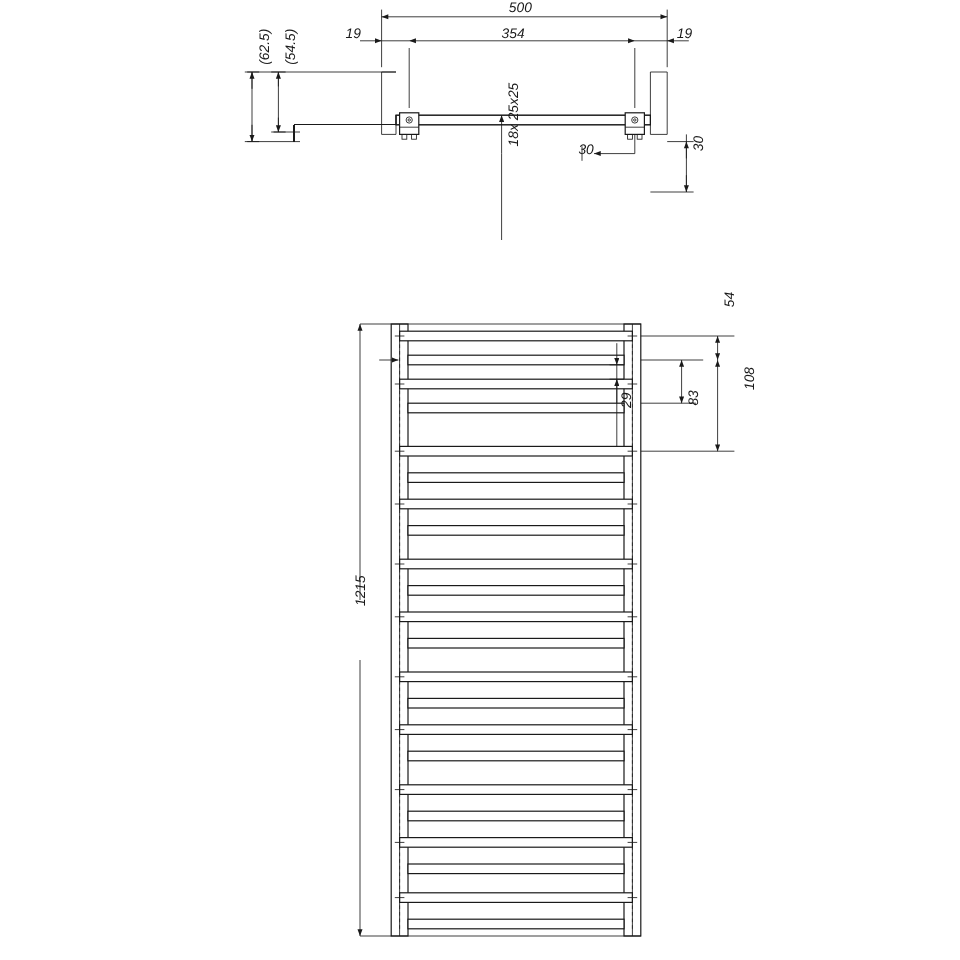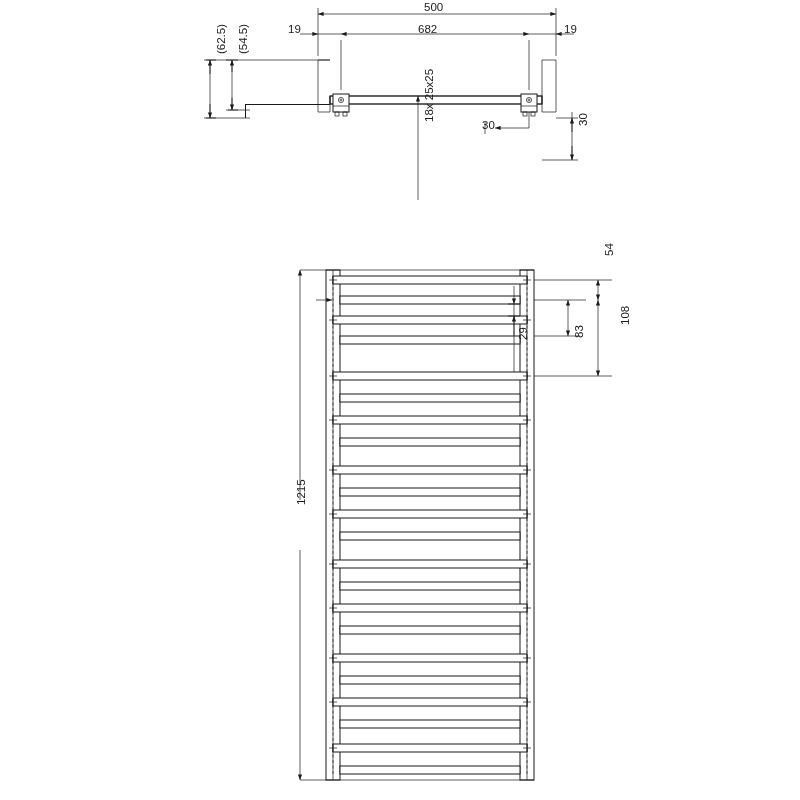--- a/index.html
+++ b/index.html
@@ -11,20 +11,21 @@
     width: 800px;
     height: 800px;
     font-family: "Liberation Sans", sans-serif;
     color: #1a1a1a;
     overflow: hidden;
   }
   #stage {
     position: relative;
     width: 632px;
     height: 800px;
+    font-style: italic;
   }
   svg.drawing {
     position: absolute;
     left: 0;
     top: 0;
     width: 800px;
     height: 800px;
   }
   .ln { stroke: #1a1a1a; stroke-width: 1; fill: none; shape-rendering: crispEdges; }
   .thin { stroke: #1a1a1a; stroke-width: 0.7; fill: none; }
@@ -252,21 +253,21 @@
 
       <line class="dim" x1="534" y1="336" x2="580" y2="336"></line>
       <line class="dim" x1="568" y1="300" x2="568" y2="336" marker-start="url(#ahs)" marker-end="url(#ah)"></line>
 
       <line class="dim" x1="534" y1="376" x2="612" y2="376"></line>
       <line class="dim" x1="598" y1="300" x2="598" y2="376" marker-start="url(#ahs)" marker-end="url(#ah)"></line>
     </g>
   </svg>
 
   <div class="lbl" style="left:424px; top:2px;">500</div>
-  <div class="lbl" style="left:418px; top:24px;">682</div>
+  <div class="lbl" style="left:418px; top:24px;">354</div>
   <div class="lbl" style="left:288px; top:24px;">19</div>
   <div class="lbl" style="left:564px; top:24px;">19</div>
 
   <div class="lbl vert" style="left:216px; top:54px;">(62.5)</div>
   <div class="lbl vert" style="left:238px; top:54px;">(54.5)</div>
 
   <div class="lbl vert" style="left:424px; top:122px;">18x 25x25</div>
 
   <div class="lbl" style="left:482px; top:120px;">30</div>
   <div class="lbl vert" style="left:578px; top:126px;">30</div>

